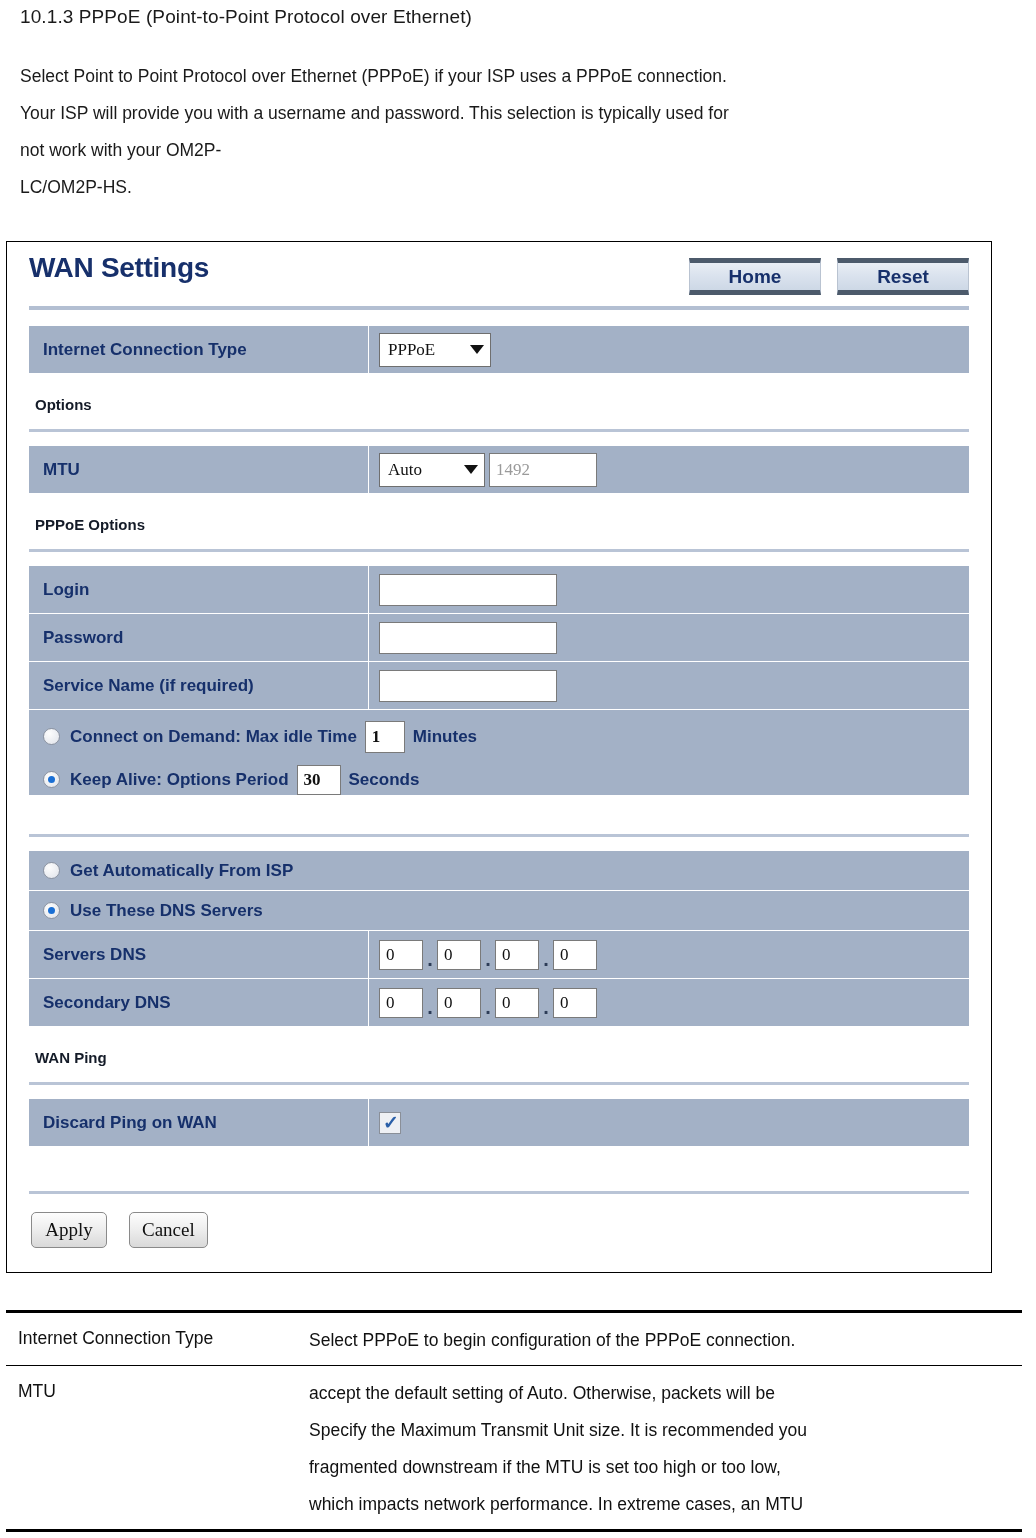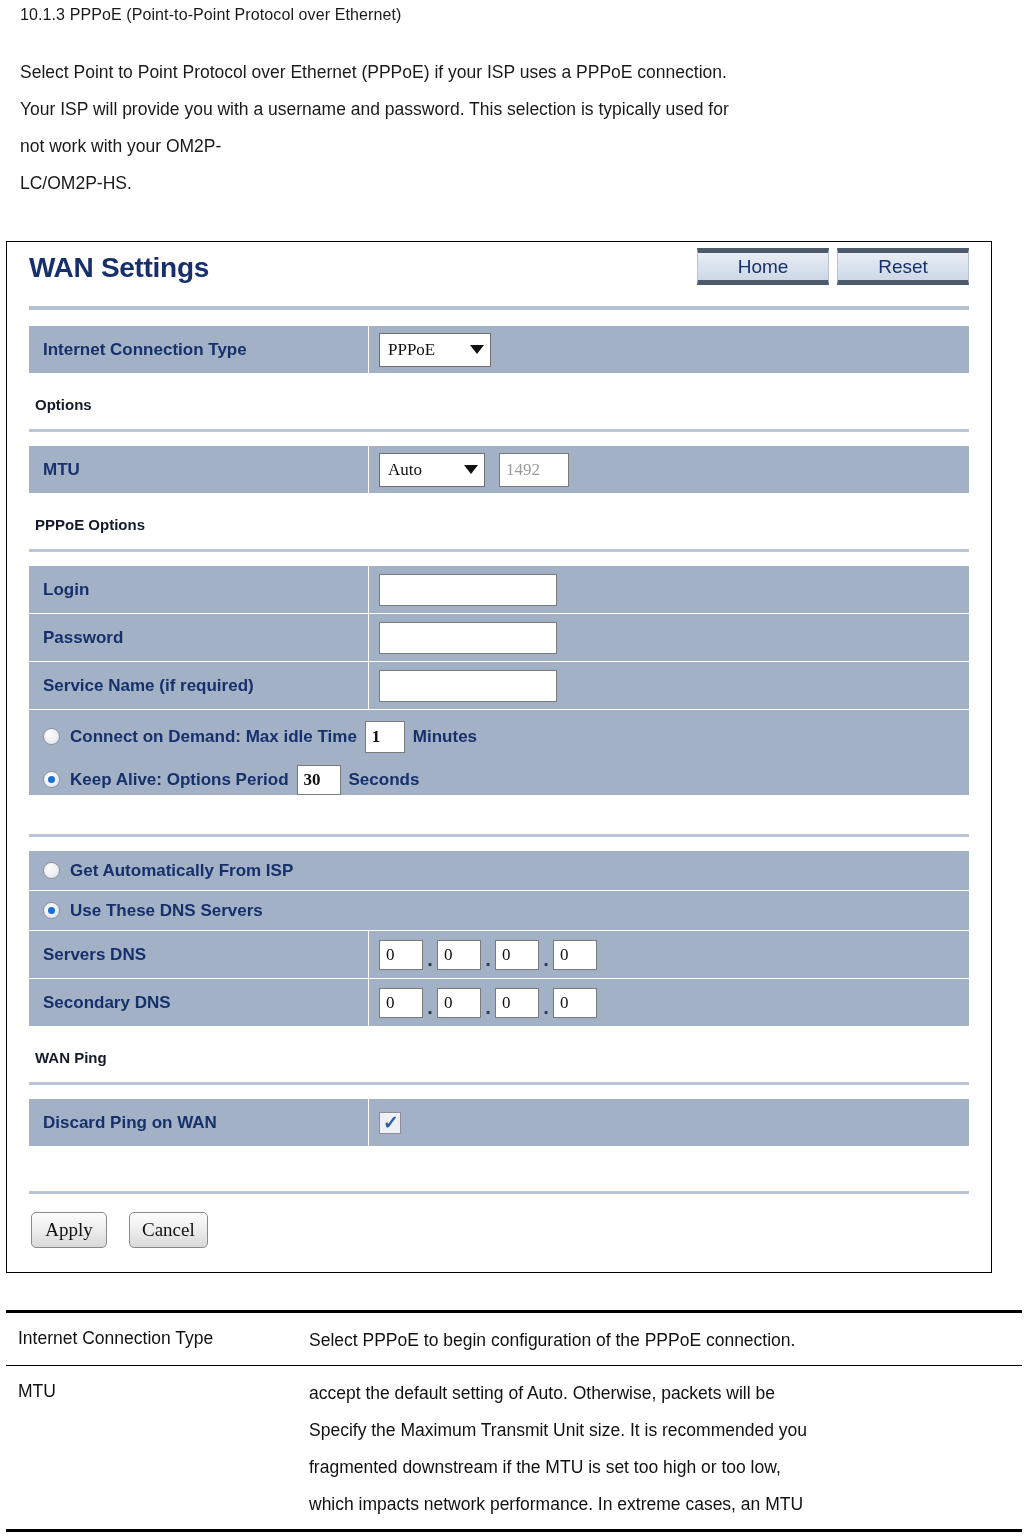--- a/index.html
+++ b/index.html
@@ -9,21 +9,21 @@
     background:#ffffff;
     font-family:"Liberation Sans", sans-serif;
     color:#000;
     overflow:hidden;
     position:relative;
   }
 
   
   .doc-intro { padding:0 14px; }
   .doc-heading {
-    font-size:16px;
+    font-size:19px;
     color:#1a1a1a;
     letter-spacing:0.1px;
     margin:6px 0 0 6px;
     white-space:nowrap;
   }
   .doc-body {
     margin:30px 0 0 6px;
     font-size:17.5px;
     line-height:37px;
     color:#1a1a1a;
@@ -49,23 +49,24 @@
   .panel-title {
     position:absolute;
     left:8px; top:10px;
     font-size:28px;
     font-weight:bold;
     color:#17306b;
     letter-spacing:-0.3px;
   }
   .head-btns {
     position:absolute;
-    right:8px; top:6px;
+    right:8px; top:16px;
     display:flex;
-    gap:8px;
+    gap:16px;
+    font-weight:bold;
   }
   .hbtn {
     width:132px; height:37px;
     background:linear-gradient(to bottom,#e9eef5 0%,#dbe3ee 45%,#cdd8e6 100%);
     border-top:5px solid #4c5a6b;
     border-bottom:5px solid #4c5a6b;
     border-left:1px solid #b9c3d1;
     border-right:1px solid #b9c3d1;
     display:flex; align-items:center; justify-content:center;
     font-size:19px;
@@ -150,21 +151,21 @@
   .tbox {
     height:34px;
     background:#fff;
     border:1px solid #7a7a7a;
     font-size:17px;
     color:#111;
     display:flex; align-items:center;
     padding:0 6px;
     font-family:"Liberation Serif", serif;
   }
-  .tbox.dim { color:#9a9a9a; width:70px; margin-left:14px; }
+  .tbox.dim { color:#9a9a9a; width:108px; margin-left:4px; }
   .tbox.wide { width:178px; height:32px; }
   .tbox.tiny { width:40px; height:32px; justify-content:flex-start; }
   .tbox.mini { width:44px; height:30px; }
 
   .dnsgroup { display:flex; align-items:center; }
   .dot {
     width:14px;
     text-align:center;
     font-size:20px;
     font-weight:bold;

